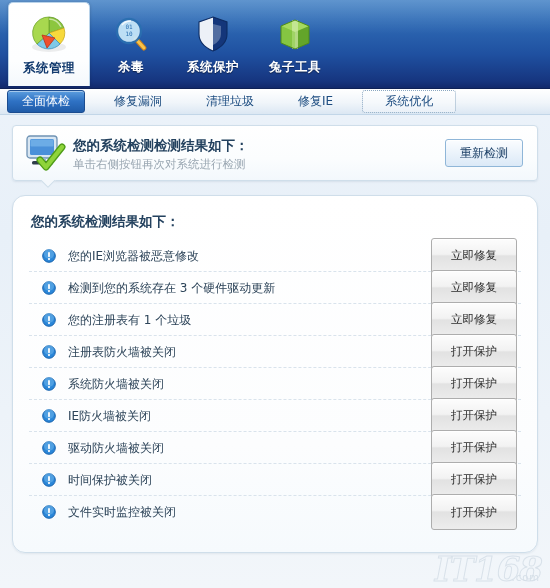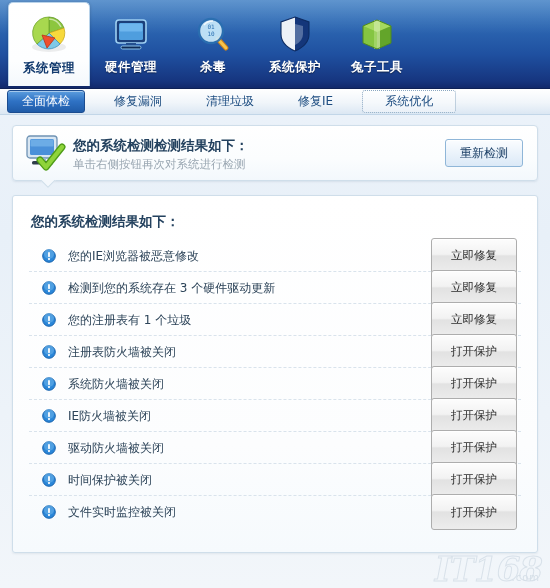--- a/index.html
+++ b/index.html
@@ -203,21 +203,21 @@
     box-shadow: inset 0 1px 0 rgba(255,255,255,0.9);
     margin-right: 4px;
   }
 
   
   .resultspanel {
     position: relative;
     margin-top: 14px;
     background: linear-gradient(180deg, #ffffff 0%, #fcfdfe 70%, #f6fafd 100%);
     border: 1px solid #cfdeea;
-    border-radius: 3px;
+    border-radius: 13px;
     padding: 14px 16px 10px 16px;
     box-sizing: border-box;
     height: 358px;
     box-shadow: 0 1px 2px rgba(130,150,170,0.15);
     overflow: hidden;
   }
   .results-heading {
     font-size: 13.5px;
     font-weight: bold;
     color: #24425f;
@@ -310,32 +310,20 @@
             <path d="M22 20 L37 15 A16 16 0 0 1 33 31 Z" fill="#f7d93c" stroke="#c9a91a" stroke-width="0.8"></path>
             <path d="M22 20 L33 31 A16 16 0 0 1 10 31 Z" fill="#7fc9e8" stroke="#3d92bd" stroke-width="0.8"></path>
             <path d="M22 20 L10 31 A16 16 0 0 1 22 4 Z" fill="#a8d84f" stroke="#6ea52b" stroke-width="0.8"></path>
             <path d="M15 22 L28 25 L20 35 Z" fill="#ef4f2e" stroke="#b83318" stroke-width="0.8"></path>
             <path d="M22 6 A14 14 0 0 1 34 14" stroke="#ffffff" stroke-width="1.4" fill="none" opacity="0.55"></path>
           </svg>
         </span>
         <span class="navlabel">系统管理</span>
       </div>
 
-      <div class="navitem">
-        <span class="iconwrap">
-          <svg width="44" height="44" viewBox="0 0 44 44">
-            <rect x="7" y="8" width="30" height="23" rx="3" fill="#1b3f7a" stroke="#9fd0f2" stroke-width="1.6"></rect>
-            <rect x="10" y="11" width="24" height="17" rx="1.5" fill="#4f9ede"></rect>
-            <rect x="10.5" y="11.5" width="23" height="8" rx="1" fill="#7fc3f5" opacity="0.65"></rect>
-            <rect x="17" y="31" width="10" height="4" fill="#24508f"></rect>
-            <rect x="12" y="34" width="20" height="3" rx="1.5" fill="#0f2c58" stroke="#8ec4ec" stroke-width="1"></rect>
-          </svg>
-        </span>
-        <span class="navlabel">硬件管理</span>
-      </div>
 
       <div class="navitem">
         <span class="iconwrap">
           <svg width="44" height="44" viewBox="0 0 44 44">
             <line x1="26" y1="26" x2="35" y2="36" stroke="#c87f1e" stroke-width="5" stroke-linecap="round"></line>
             <line x1="26" y1="26" x2="35" y2="36" stroke="#f7c34a" stroke-width="3" stroke-linecap="round"></line>
             <circle cx="20" cy="19" r="12" fill="#cfeaf9" stroke="#2a6fb0" stroke-width="2.4" opacity="0.92"></circle>
             <circle cx="20" cy="19" r="9.5" fill="#b8def5" opacity="0.55"></circle>
             <text x="20" y="17" font-size="6" fill="#2a6fb0" text-anchor="middle" font-family="monospace">01</text>
             <text x="20" y="24" font-size="6" fill="#2a6fb0" text-anchor="middle" font-family="monospace">10</text>

